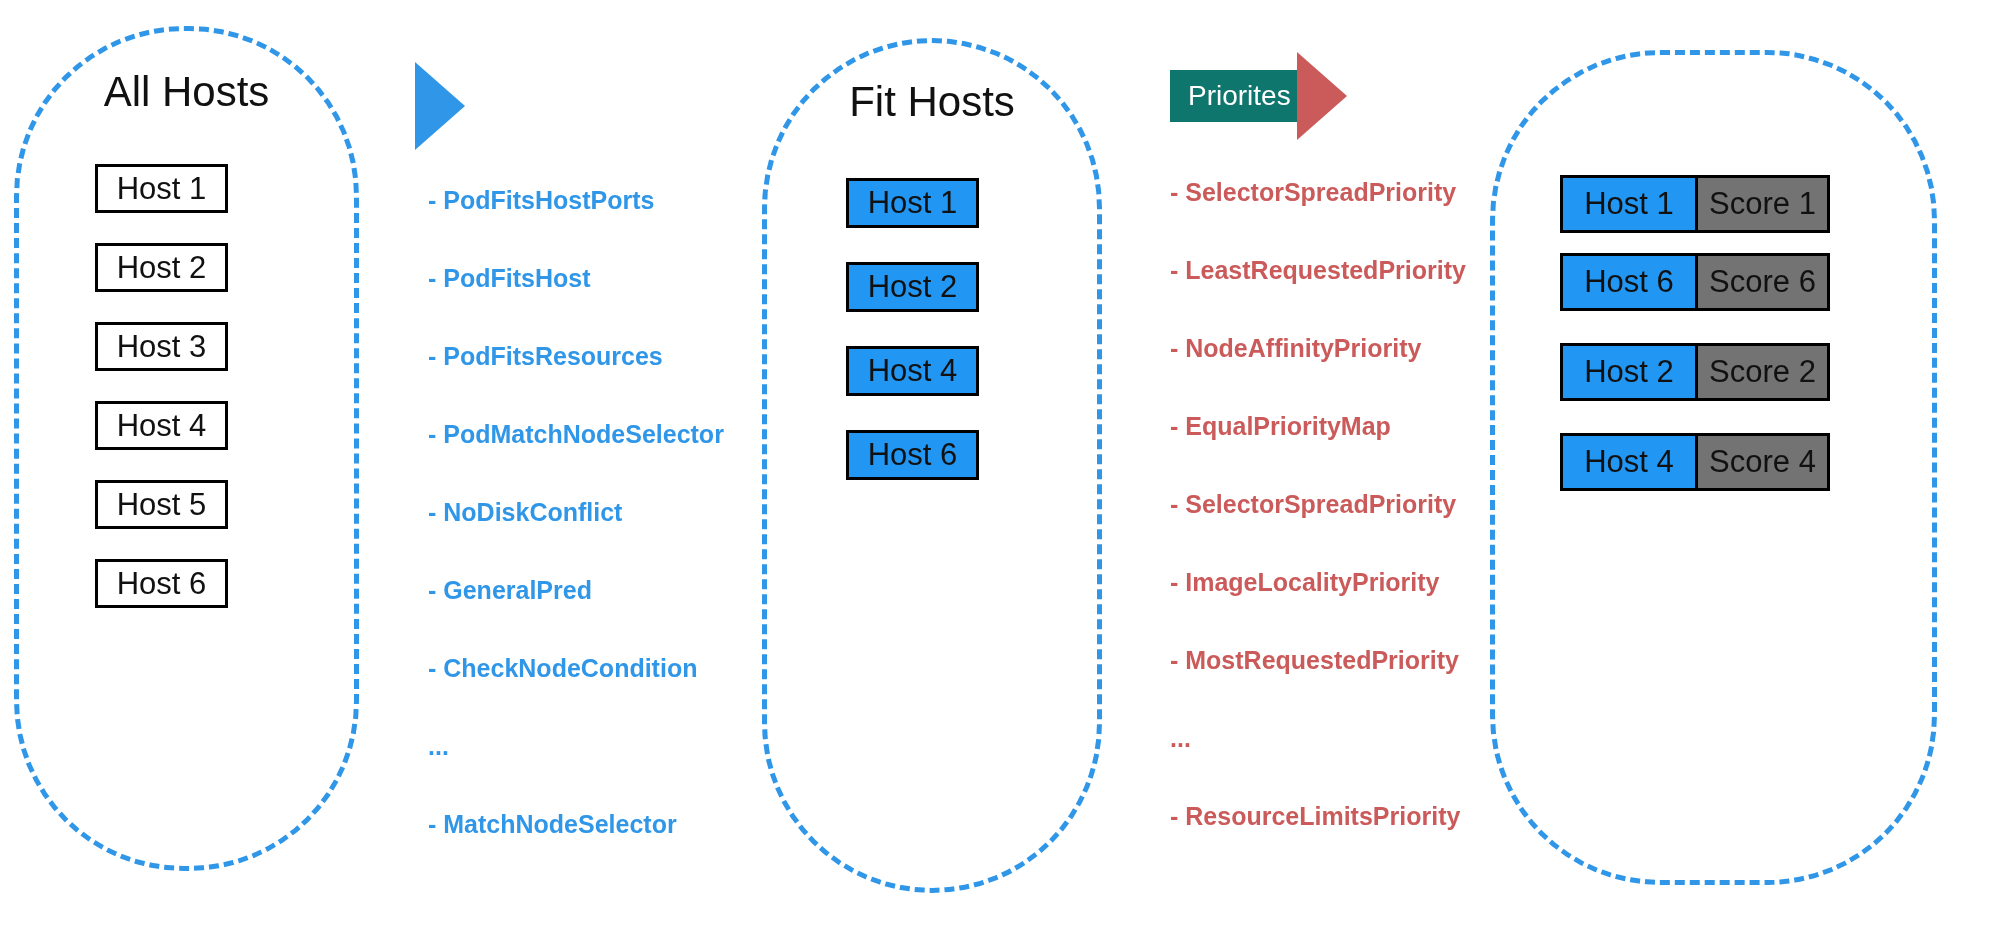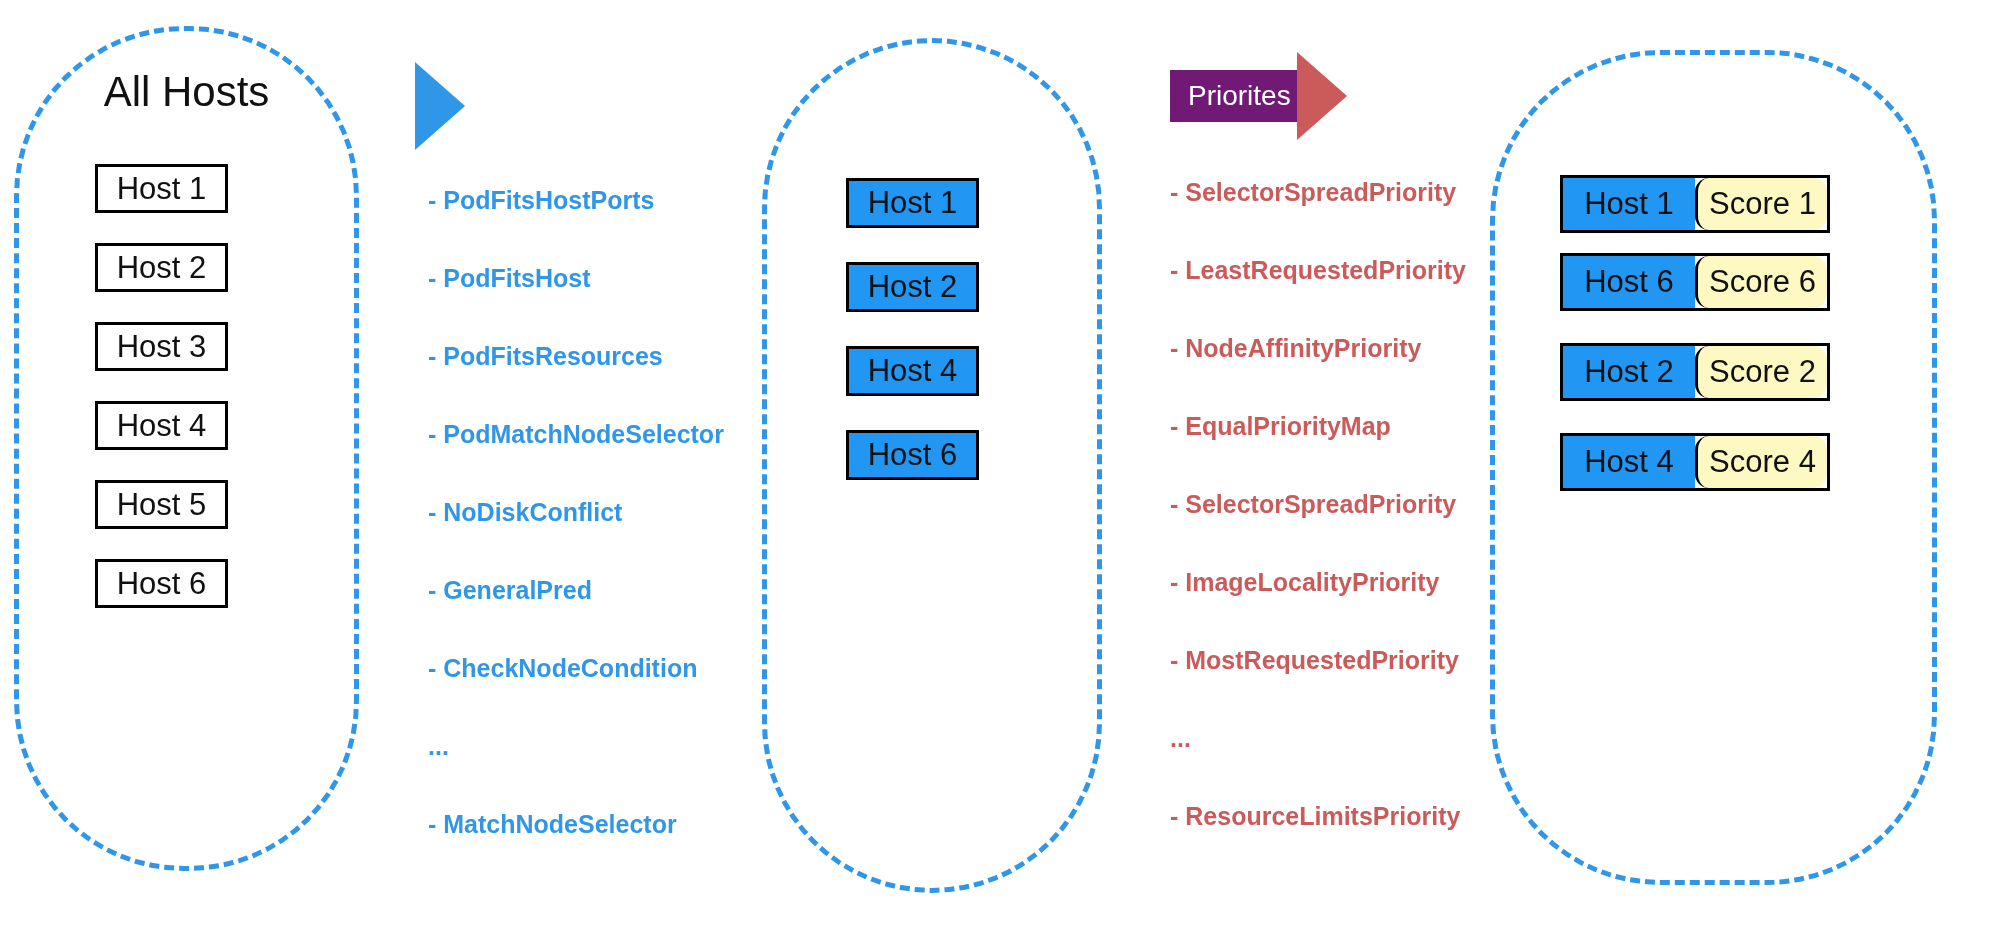--- a/index.html
+++ b/index.html
@@ -62,22 +62,22 @@
   }
   .score-row .cell {
     display: flex;
     align-items: center;
     justify-content: center;
     font-size: 31px;
     color: #111111;
     font-family: "Liberation Sans", sans-serif;
   }
   .score-row .cell.host  { width: 132px; background: #2196f3; }
-  .score-row .cell.score { width: 132px; background: #fef9c3;
-                            border-left: 3px solid #000000; border-radius: 14px; }
+  .score-row .cell.score { width: 132px; background: #737373;
+                            border-left: 3px solid #000000; }
 
   
   .arrow {
     position: absolute;
     display: flex;
     align-items: center;
   }
   .arrow .shaft {
     height: 52px;
     display: flex;
@@ -92,21 +92,21 @@
   }
   .arrow .label {
     color: #ffffff;
     font-size: 28px;
     font-weight: 400;
     white-space: nowrap;
     font-family: "Liberation Sans", sans-serif;
   }
   .arrow.blue .shaft { background: #2f96e8; }
   .arrow.blue .head  { border-left: 50px solid #2f96e8; }
-  .arrow.red  .shaft { background: #701a75; text-align: center; }
+  .arrow.red  .shaft { background: #0f766e; text-align: center; }
   .arrow.red  .head  { border-left: 50px solid #cb5a5a; }
 
   
   .criteria-list {
     position: absolute;
     display: flex;
     flex-direction: column;
     margin-left: 32px;
   }
   .criteria-item {
@@ -146,20 +146,21 @@
     <div class="criteria-item" style="margin-bottom:53px;">- PodMatchNodeSelector</div>
     <div class="criteria-item" style="margin-bottom:53px;">- NoDiskConflict</div>
     <div class="criteria-item" style="margin-bottom:53px;">- GeneralPred</div>
     <div class="criteria-item" style="margin-bottom:53px;">- CheckNodeCondition</div>
     <div class="criteria-item" style="margin-bottom:53px;">...</div>
     <div class="criteria-item">- MatchNodeSelector</div>
   </div>
 
   <div class="pill" style="left:762px; top:38px; width:340px; height:855px;"></div>
 
+  <div class="pill-title" style="left:762px; width:340px; top:78px; font-size:42px;">Fit Hosts</div>
 
   <div class="host-box filled" style="left:846px; top:178px; width:133px; height:50px;">Host 1</div>
   <div class="host-box filled" style="left:846px; top:262px; width:133px; height:50px;">Host 2</div>
   <div class="host-box filled" style="left:846px; top:346px; width:133px; height:50px;">Host 4</div>
   <div class="host-box filled" style="left:846px; top:430px; width:133px; height:50px;">Host 6</div>
 
   <div class="arrow red" style="left:1170px; top:52px;">
     <div class="shaft">
       <span class="label">Priorites</span>
     </div>

